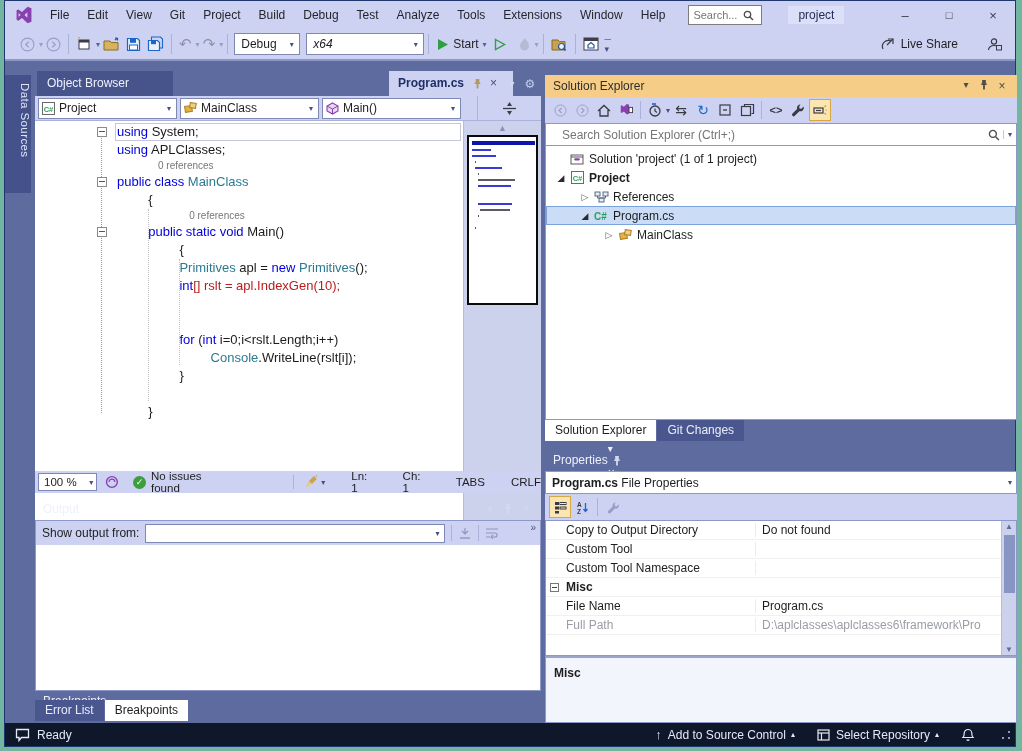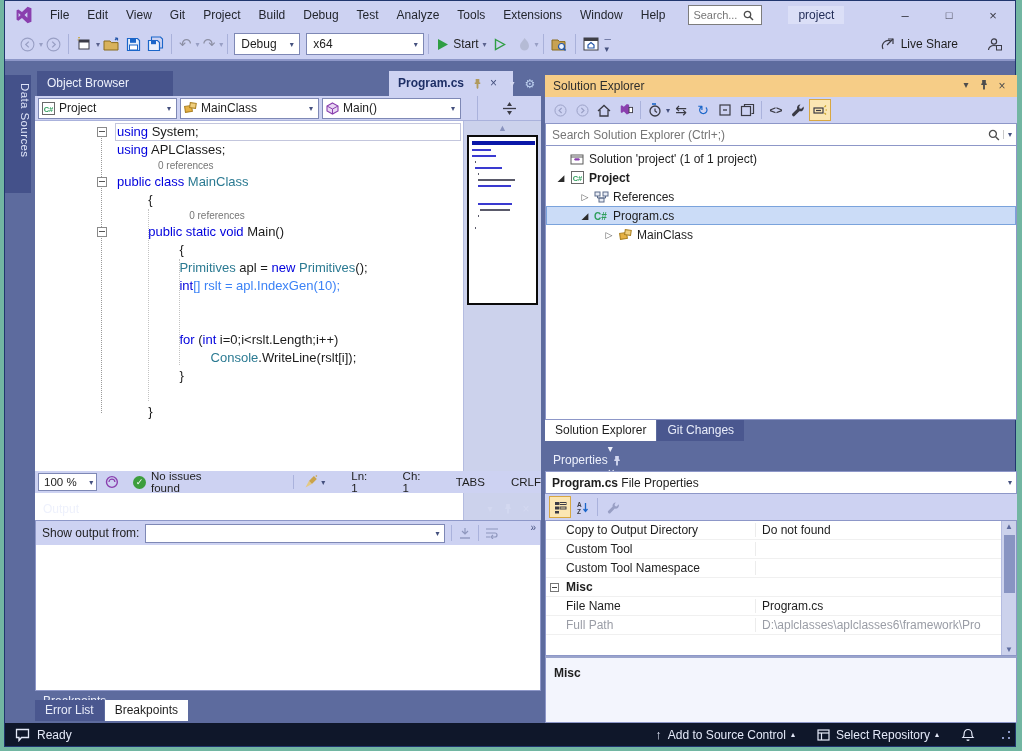--- a/index.html
+++ b/index.html
@@ -82,21 +82,21 @@
   .btab.off{background:#4a578f;color:#e8ecfa;}
 
   
   .rightcol{position:absolute;left:540px;top:0;width:472px;height:660px;}
   .se-title{position:absolute;left:0;top:12px;width:100%;height:22px;background:#f6cd87;color:#2e2e2e;font-size:12px;display:flex;align-items:center;padding-left:8px;}
   .se-title .picons{margin-left:auto;margin-right:6px;display:flex;color:#4d4d4d;}
   .se-toolbar{position:absolute;left:0;top:34px;width:100%;height:26px;background:#cdd2f2;display:flex;align-items:center;padding-left:4px;color:#3a3a44;}
   .se-ibtn{width:22px;height:22px;display:flex;align-items:center;justify-content:center;font-size:13px;}
   .se-hl{border:1px solid #d8a742;background:#fbe6b3;}
   .se-search{position:absolute;left:0;top:60px;width:100%;height:23px;background:#fff;border:1px solid #8d97c8;display:flex;align-items:center;}
-  .se-search input{flex:1;border:none;outline:none;font-size:12px;color:#0369a1;padding-left:6px;background:transparent;}
+  .se-search input{flex:1;border:none;outline:none;font-size:12px;color:#0369a1;padding-left:16px;background:transparent;}
   .se-tree{position:absolute;left:0;top:83px;width:100%;height:274px;background:#fff;border:1px solid #8d97c8;border-top:none;overflow:hidden;font-size:12px;color:#1e1e1e;padding-top:3px;}
   .trow{height:19px;display:flex;align-items:center;position:relative;}
   .trow.sel{background:#cbdcf7;box-shadow:inset 0 0 0 1px #7aa3dc;}
   .texp{width:14px;text-align:center;font-size:9px;color:#5a5a5a;flex:0 0 14px;}
   .ticon{width:18px;display:flex;align-items:center;justify-content:center;flex:0 0 18px;}
   .tlabel{margin-left:3px;white-space:nowrap;}
   .se-tabs{position:absolute;left:0;top:357px;height:21px;display:flex;}
 
   
   .pr-title{position:absolute;left:0;top:386px;width:100%;height:22px;display:flex;align-items:center;color:#eef1fc;font-size:12px;padding-left:8px;}
@@ -203,21 +203,21 @@
     <span class="tb-sep"></span>
     <span class="tb-btn gray" style="font-size:15px;">↶</span>
         <span class="tb-dd gray">▾</span>
     <span class="tb-btn gray" style="font-size:15px;">↷</span>
         <span class="tb-dd gray">▾</span>
     <span class="tb-sep"></span>
     <span class="combo" style="width:66px;margin-left:2px;">
       <span>Debug</span>
           <span class="arr">▾</span>
     </span>
-    <span class="combo" style="width:118px;margin-left:6px;">
+    <span class="combo" style="width:118px;margin-left:6px;font-style:italic;">
       <span>x64</span>
           <span class="arr">▾</span>
     </span>
     <span class="tb-sep"></span>
     <span class="start-btn">
       <svg width="12" height="13" viewBox="0 0 12 13" style="margin-right:4px;">
             <path d="M1 1 L11 6.5 L1 12 Z" fill="#2f9e44"></path>
           </svg>
       <span>Start</span>
       <span class="tb-dd" style="margin-left:4px;">▾</span>
@@ -328,21 +328,21 @@
         <div id="code-lines" class="codelines">
               <div class="cl cur"><span class="gut"><span class="obox"></span></span><span class="ct" style="padding-left: 2px;"><span style="color: rgb(1, 1, 221);">using</span><span style="color: rgb(27, 27, 27);"> System;</span></span></div>
               <div class="cl"><span class="gut"></span><span class="ct" style="padding-left: 2px;"><span style="color: rgb(1, 1, 221);">using</span><span style="color: rgb(27, 27, 27);"> APLClasses;</span></span></div>
               <div class="cl lens"><span class="gut"></span><span class="ct" style="padding-left: 2px; color: rgb(118, 118, 118);">0 references</span></div>
               <div class="cl"><span class="gut"><span class="obox"></span></span><span class="ct" style="padding-left: 2px;"><span style="color: rgb(1, 1, 221);">public class </span><span style="color: rgb(43, 122, 146);">MainClass</span></span></div>
               <div class="cl"><span class="gut"></span><span class="ct" style="padding-left: 33.2px;"><span style="color: rgb(27, 27, 27);">{</span></span></div>
               <div class="cl lens"><span class="gut"></span><span class="ct" style="padding-left: 33.2px; color: rgb(118, 118, 118);">0 references</span></div>
               <div class="cl"><span class="gut"><span class="obox"></span></span><span class="ct" style="padding-left: 33.2px;"><span style="color: rgb(1, 1, 221);">public static void </span><span style="color: rgb(27, 27, 27);">Main()</span></span></div>
               <div class="cl"><span class="gut"></span><span class="ct" style="padding-left: 64.4px;"><span style="color: rgb(27, 27, 27);">{</span></span></div>
               <div class="cl"><span class="gut"></span><span class="ct" style="padding-left: 64.4px;"><span style="color: rgb(43, 122, 146);">Primitives</span><span style="color: rgb(27, 27, 27);"> apl = </span><span style="color: rgb(1, 1, 221);">new</span><span style="color: rgb(27, 27, 27);"> </span><span style="color: rgb(43, 122, 146);">Primitives</span><span style="color: rgb(27, 27, 27);">();</span></span></div>
-              <div class="cl"><span class="gut"></span><span class="ct" style="padding-left: 64.4px;"><span style="color: rgb(1, 1, 221);">int</span><span style="color: #3b82f6;">[] rslt = apl.IndexGen(10);</span></span></div>
+              <div class="cl"><span class="gut"></span><span class="ct" style="padding-left: 64.4px;"><span style="color: rgb(1, 1, 221);">int</span><span style="color: #b91c1c;">[] rslt = apl.IndexGen(10);</span></span></div>
               <div class="cl"><span class="gut"></span><span class="ct" style="padding-left: 2px;"></span></div>
               <div class="cl"><span class="gut"></span><span class="ct" style="padding-left: 2px;"></span></div>
               <div class="cl"><span class="gut"></span><span class="ct" style="padding-left: 64.4px;"><span style="color: rgb(1, 1, 221);">for</span><span style="color: rgb(27, 27, 27);"> (</span><span style="color: rgb(1, 1, 221);">int</span><span style="color: rgb(27, 27, 27);"> i=0;i&lt;rslt.Length;i++)</span></span></div>
               <div class="cl"><span class="gut"></span><span class="ct" style="padding-left: 95.6px;"><span style="color: rgb(43, 122, 146);">Console</span><span style="color: rgb(27, 27, 27);">.WriteLine(rslt[i]);</span></span></div>
               <div class="cl"><span class="gut"></span><span class="ct" style="padding-left: 64.4px;"><span style="color: rgb(27, 27, 27);">}</span></span></div>
               <div class="cl"><span class="gut"></span><span class="ct" style="padding-left: 2px;"></span></div>
               <div class="cl"><span class="gut"></span><span class="ct" style="padding-left: 33.2px;"><span style="color: rgb(27, 27, 27);">}</span></span></div>
             </div>
         <div class="maptrack">
           <span class="maparrow" style="top:2px;">▲</span>

